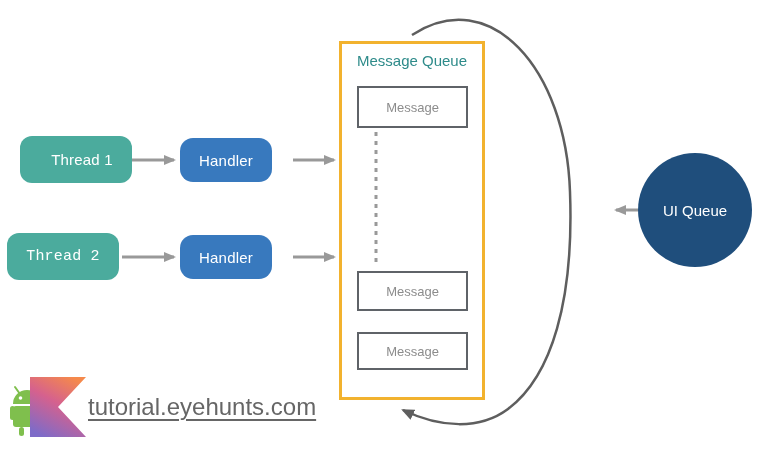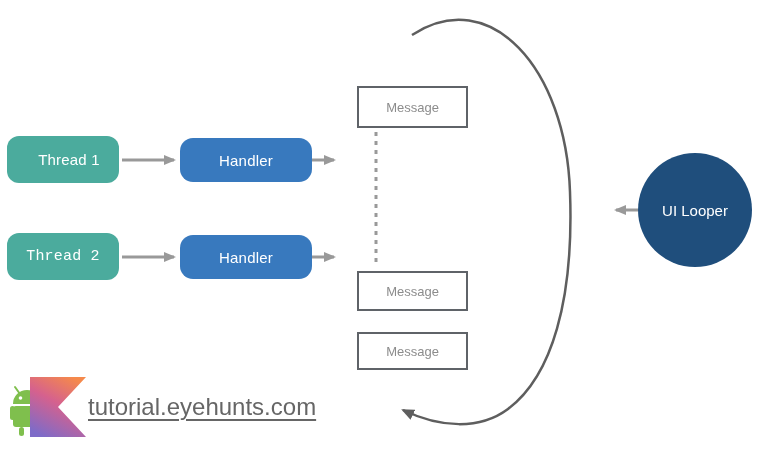--- a/index.html
+++ b/index.html
@@ -6,23 +6,23 @@
   .stage{
     position:relative;width:760px;height:453px;background:#fff;overflow:hidden;
     font-family:"Liberation Sans",sans-serif;
     -webkit-font-smoothing:antialiased;
   }
   .overlay{position:absolute;left:0;top:0;z-index:1;}
   .node{position:absolute;z-index:2;display:flex;align-items:center;justify-content:center;text-align:center;box-sizing:border-box;}
 
   .pill{color:#fff;font-size:15px;letter-spacing:.2px;}
   .thread{width:112px;height:47px;border-radius:12px;background:var(--thread_teal);}
-  .t1{left:7px;top:136px;padding-left:12px;}
+  .t1{left:20px;top:136px;padding-left:12px;}
   .t2{left:7px;top:233px;font-family:Liberation Mono, monospace;}
-  .handler{width:132px;height:44px;border-radius:13px;background:var(--handler_blue);}
+  .handler{width:92px;height:44px;border-radius:13px;background:var(--handler_blue);}
   .h1{left:180px;top:138px;}
   .h2{left:180px;top:235px;}
 
   .queue{left:339px;top:41px;width:146px;height:359px;border:3px solid var(--queue_yellow);
          background:transparent;display:block;z-index:0;}
   .queue-title{display:block;margin-top:8px;text-align:center;color:var(--queue_title);font-size:15px;}
 
   .msg{left:357px;width:111px;border:2px solid var(--msg_border);background:#fff;
        color:var(--msg_text);font-size:13px;}
   .m1{top:86px;height:42px;}
@@ -68,20 +68,23 @@
     <line class="conn" x1="122" y1="257" x2="174" y2="257" marker-end="url(#ah-gray)"></line>
     <line class="conn" x1="293" y1="160" x2="334" y2="160" marker-end="url(#ah-gray)"></line>
     <line class="conn" x1="293" y1="257" x2="334" y2="257" marker-end="url(#ah-gray)"></line>
     <line class="conn" x1="638" y1="210" x2="616" y2="210" marker-end="url(#ah-gray)"></line>
 
     <line class="dash" x1="376" y1="132" x2="376" y2="267"></line>
 
     <path class="loop" d="M412,35 C490,-16 566,68 570,192 C574,300 552,376 508,409 C480,430 440,428 403,410" marker-end="url(#ah-dark)"></path>
   </svg>
 
+  <div class="node queue">
+    <span class="queue-title">Message Queue</span>
+  </div>
 
   <div class="node pill thread t1">
     <span>Thread 1</span>
   </div>
   <div class="node pill thread t2">
     <span>Thread 2</span>
   </div>
 
   <div class="node pill handler h1">
     <span>Handler</span>
@@ -95,21 +98,21 @@
   </div>
   <div class="node msg m2">
     <span>Message</span>
   </div>
   <div class="node msg m3">
     <span>Message</span>
   </div>
 
 
   <div class="node circle">
-    <span>UI Looper</span>
+    <span>UI Queue</span>
   </div>
 
   <svg class="footer-logo" width="78" height="68" viewBox="0 0 78 68">
     <defs>
       <linearGradient id="kgrad" x1="0.75" y1="0" x2="0.25" y2="1">
         <stop offset="0" stop-color="#F5894B"></stop>
         <stop offset="0.45" stop-color="#D5618E"></stop>
         <stop offset="1" stop-color="#7E6BC8"></stop>
       </linearGradient>
     </defs>

